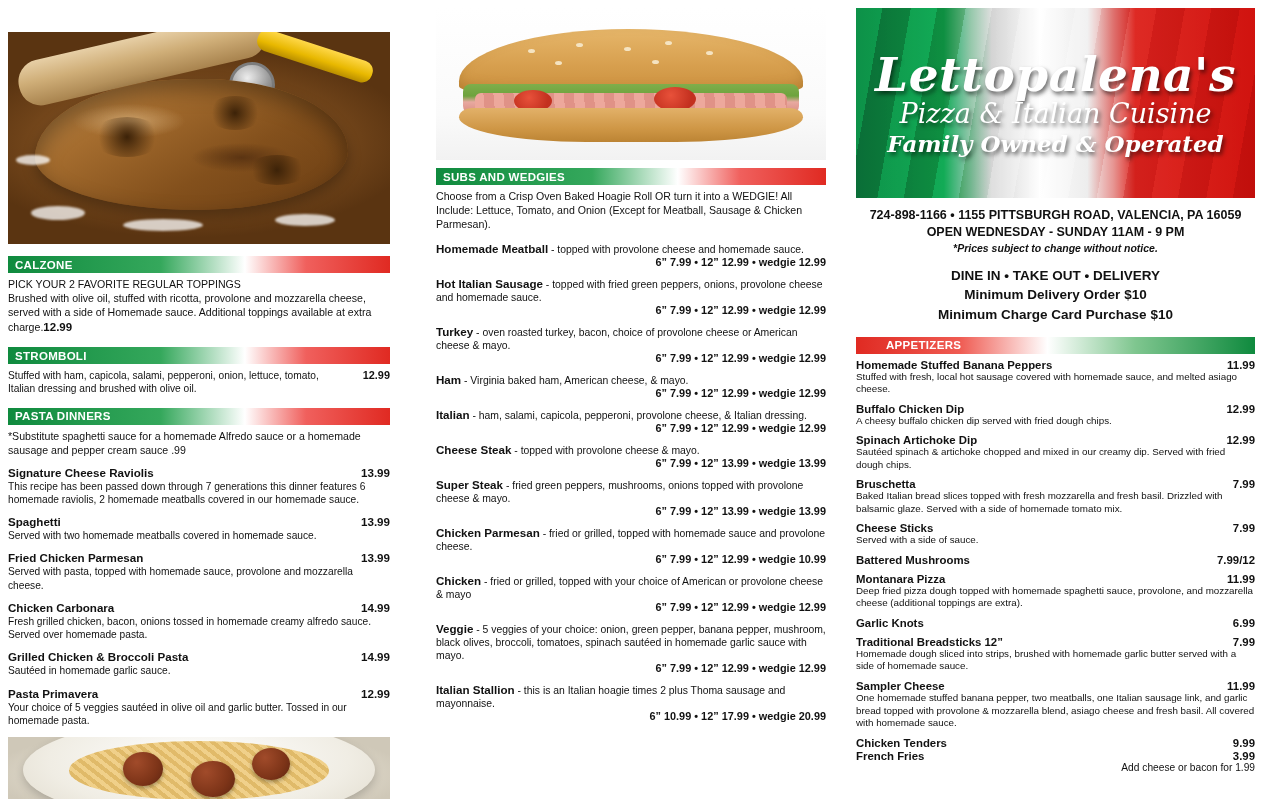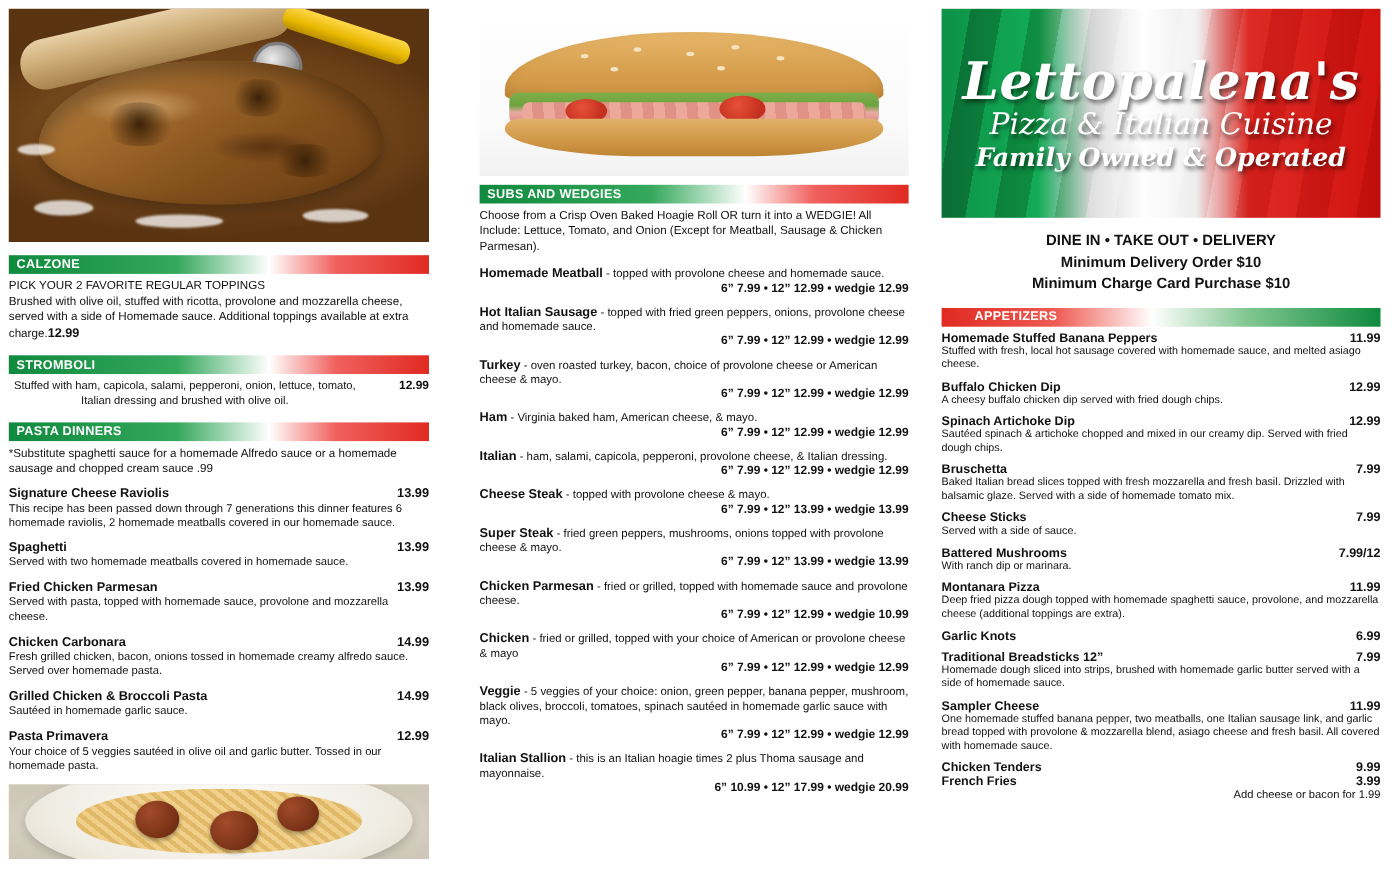--- a/index.html
+++ b/index.html
@@ -14,21 +14,21 @@
   .page {
     position: relative;
     width: 1269px; height: 799px;
     display: flex;
     gap: 0;
   }
   .col {
     position: relative;
     height: 680px;
   }
-  .col-left  { width: 424px; padding: 8px 34px 0 8px; }
+  .col-left  { width: 424px; padding: 8px 34px 0 8px; margin-top: 24px; }
   .col-mid   { width: 424px; padding: 8px 22px 0 12px; }
   .col-right { width: 421px; padding: 8px 14px 0 8px; }
 
   
   .photo { width: 100%; position: relative; overflow: hidden; }
 
   .photo-calzone {
     height: 212px;
     background:
       radial-gradient(ellipse 60% 45% at 47% 52%, #a06a35 0%, #8d5a28 40%, #6f4319 72%, #5a3411 100%),
@@ -222,21 +222,20 @@
   }
   .item-name { font-size: 11.6px; font-weight: bold; }
   .item-price { font-size: 11.6px; font-weight: bold; white-space: nowrap; }
   .item-desc { font-size: 10.2px; line-height: 1.3; margin-top: 1px; }
   .item-prices-line {
     font-size: 10.9px; font-weight: bold; text-align: right; margin-top: 1px;
   }
   .desc-row {
     display: flex; justify-content: space-between; align-items: baseline; gap: 10px;
     margin-top: 1px;
-    text-align: center;
   }
   .desc-row .d { font-size: 10.2px; line-height: 1.3; }
   .desc-row .p { font-size: 10.9px; font-weight: bold; white-space: nowrap; }
   .addon { font-size: 10.2px; text-align: right; margin-top: 2px; }
   .addon-left { font-size: 10.2px; text-align: right; }
   .sub-head-name { font-size: 11.6px; font-weight: bold; }
   .sub-head-name .light { font-weight: normal; font-size: 10.4px; }
 
   .right-item { margin-bottom: 7px; }
   .right-head {
@@ -286,21 +285,21 @@
     <div class="desc-row">
       <div class="d" style="max-width:320px">Stuffed with ham, capicola, salami, pepperoni, onion, lettuce, tomato, Italian dressing and brushed with olive oil.</div>
       <div class="p">12.99</div>
     </div>
 
     <div class="bar bar-green">
       <span>PASTA DINNERS</span>
     </div>
 
     <div class="intro">
-      <div>*Substitute spaghetti sauce for a homemade Alfredo sauce or a homemade sausage and chopped cream sauce .99</div>
+      <div>*Substitute spaghetti sauce for a homemade Alfredo sauce or a homemade sausage and pepper cream sauce .99</div>
     </div>
 
     <div style="margin-top:8px;">
       <div class="item">
         <div class="item-head">
           <span class="item-name">Signature Cheese Raviolis</span>
           <span class="item-price">13.99</span>
         </div>
         <div class="item-desc">This recipe has been passed down through 7 generations this dinner features 6 homemade raviolis, 2 homemade meatballs covered in our homemade sauce.</div>
       </div>
@@ -461,20 +460,25 @@
 
     <div class="logo-block">
       <div class="flag-wave"></div>
       <div class="logo-text">
         <div class="logo-line1">Lettopalena's</div>
         <div class="logo-line2">Pizza &amp; Italian Cuisine</div>
         <div class="logo-line3">Family Owned &amp; Operated</div>
       </div>
     </div>
 
+    <div class="contact">
+      <div>724-898-1166  •  1155 PITTSBURGH ROAD, VALENCIA, PA 16059</div>
+      <div>OPEN WEDNESDAY - SUNDAY  11AM - 9 PM</div>
+      <div class="note">*Prices subject to change without notice.</div>
+    </div>
 
     <div class="service">
       <div>DINE IN • TAKE OUT • DELIVERY</div>
       <div>Minimum Delivery Order $10</div>
       <div>Minimum Charge Card Purchase $10</div>
     </div>
 
     <div class="bar bar-red">
       <span>APPETIZERS</span>
     </div>
@@ -519,21 +523,20 @@
           <span class="right-price">7.99</span>
         </div>
         <div class="right-desc">Served with a side of sauce.</div>
       </div>
 
       <div class="right-item">
         <div class="right-head">
           <span class="right-name">Battered Mushrooms</span>
           <span class="right-price">7.99/12</span>
         </div>
-        <div class="right-desc">With ranch dip or marinara.</div>
       </div>
 
       <div class="right-item">
         <div class="right-head">
           <span class="right-name">Montanara Pizza</span>
           <span class="right-price">11.99</span>
         </div>
         <div class="right-desc">Deep fried pizza dough topped with homemade spaghetti sauce, provolone, and mozzarella cheese (additional toppings are extra).</div>
       </div>
 

